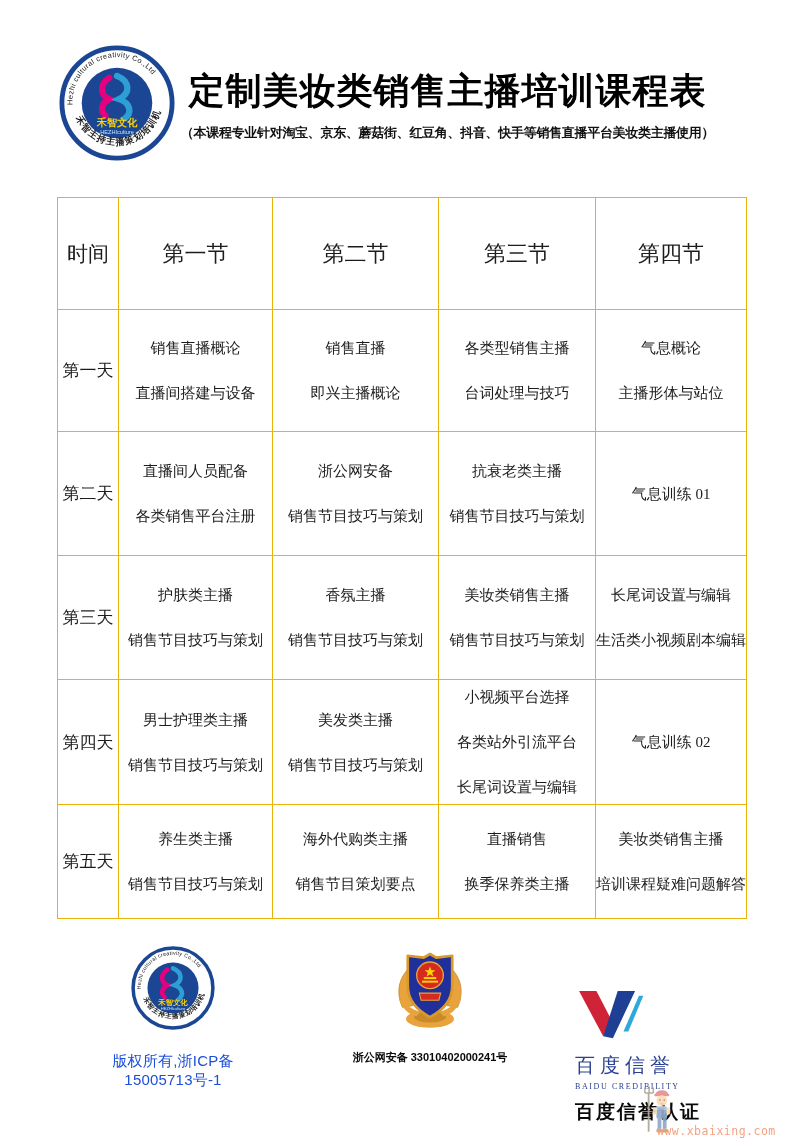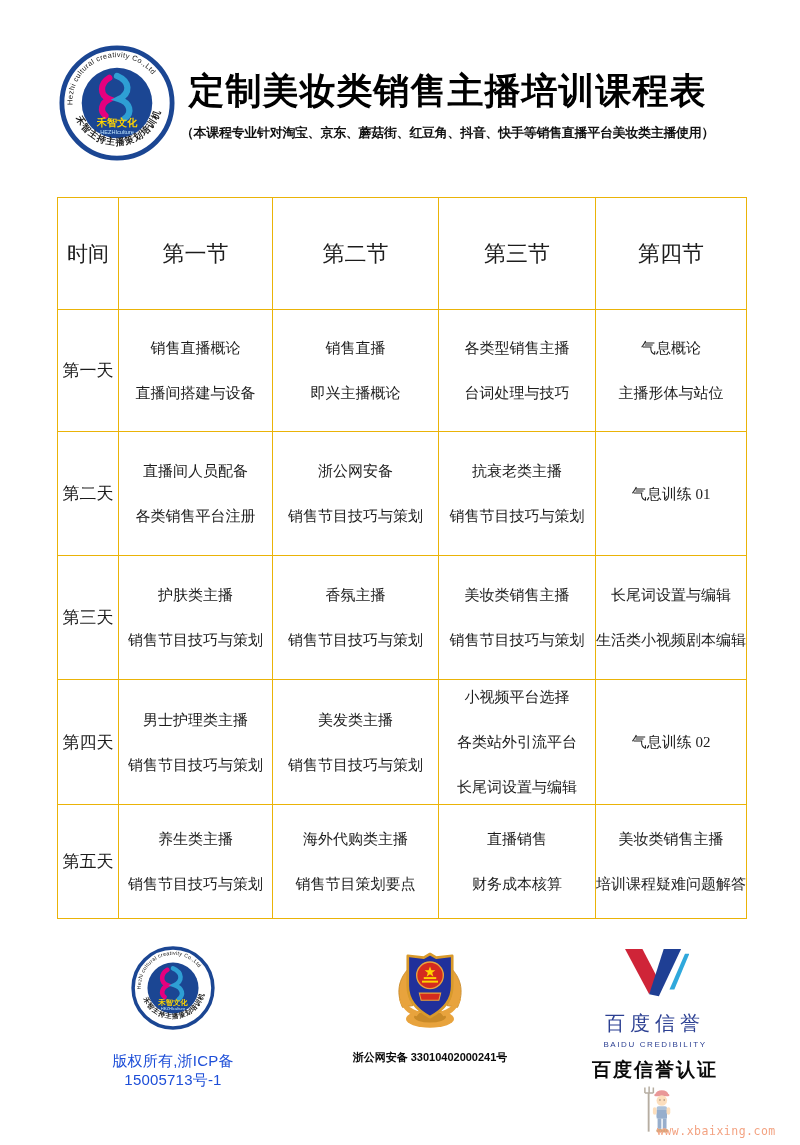--- a/index.html
+++ b/index.html
@@ -27,22 +27,22 @@
 
   
   .footer-left{position:absolute;left:85px;top:946px;width:176px;text-align:center;}
   .footer-left .logo-bottom{width:84px;height:84px;}
   .copyright{margin-top:18px;font-family:"Liberation Sans","DejaVu Sans",sans-serif;
         font-size:15px;color:#1d4ed8;letter-spacing:0.2px;}
   .footer-center{position:absolute;left:320px;top:940px;width:220px;text-align:center;}
   .footer-center .badge{width:80px;height:92px;}
   .police-text{margin-top:14px;font-family:"Liberation Sans","DejaVu Sans",sans-serif;
         font-size:11px;font-weight:700;color:#0a0a0a;}
-  .footer-right{position:absolute;left:575px;top:946px;width:160px;text-align:center;
-        font-family:Liberation Sans, sans-serif;}
+  .footer-right{position:absolute;left:575px;top:988px;width:160px;text-align:left;
+        font-family:Liberation Serif, serif;}
   .footer-right .baidu-v{width:68px;height:58px;}
   .baidu-cn{font-size:20px;color:#2b3f92;letter-spacing:5px;margin-top:2px;}
   .baidu-en{font-size:8px;color:#2b3f92;letter-spacing:1.6px;margin-top:3px;}
   .baidu-cert{font-size:19px;font-weight:700;color:#0a0a0a;letter-spacing:2px;margin-top:8px;}
 
   
   .watermark{position:absolute;right:5px;bottom:4px;width:152px;height:58px;opacity:0.92;}
   .wm-cartoon{position:absolute;left:0;bottom:6px;width:32px;height:50px;}
   .wm-name{position:absolute;left:34px;top:0;font-size:31px;font-weight:700;letter-spacing:6px;
         font-family:"DejaVu Serif","Liberation Serif",serif;}
@@ -223,21 +223,21 @@
           </td>
       <td>
             <div class="cell">
         <div>海外代购类主播</div>
         <div>销售节目策划要点</div>
             </div>
           </td>
       <td>
             <div class="cell">
         <div>直播销售</div>
-        <div>财务成本核算</div>
+        <div>换季保养类主播</div>
             </div>
           </td>
       <td>
             <div class="cell">
         <div>美妆类销售主播</div>
         <div>培训课程疑难问题解答</div>
             </div>
           </td>
     </tr>
   </tbody>

